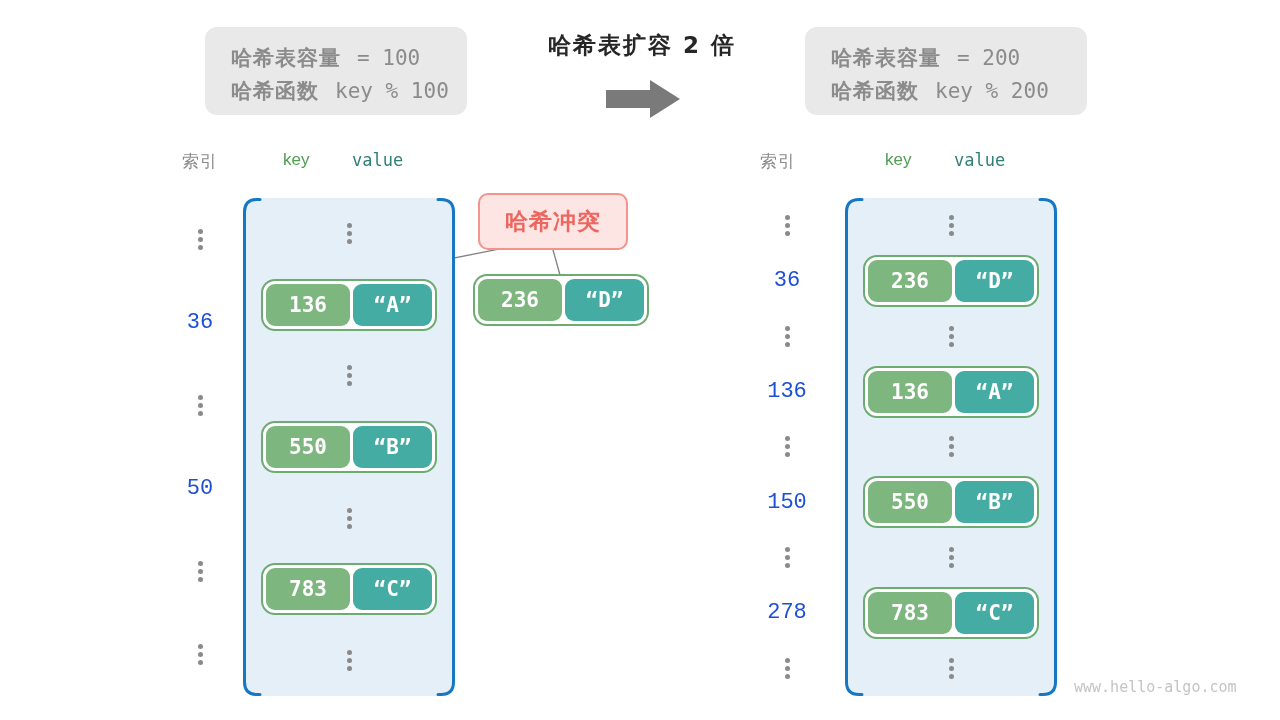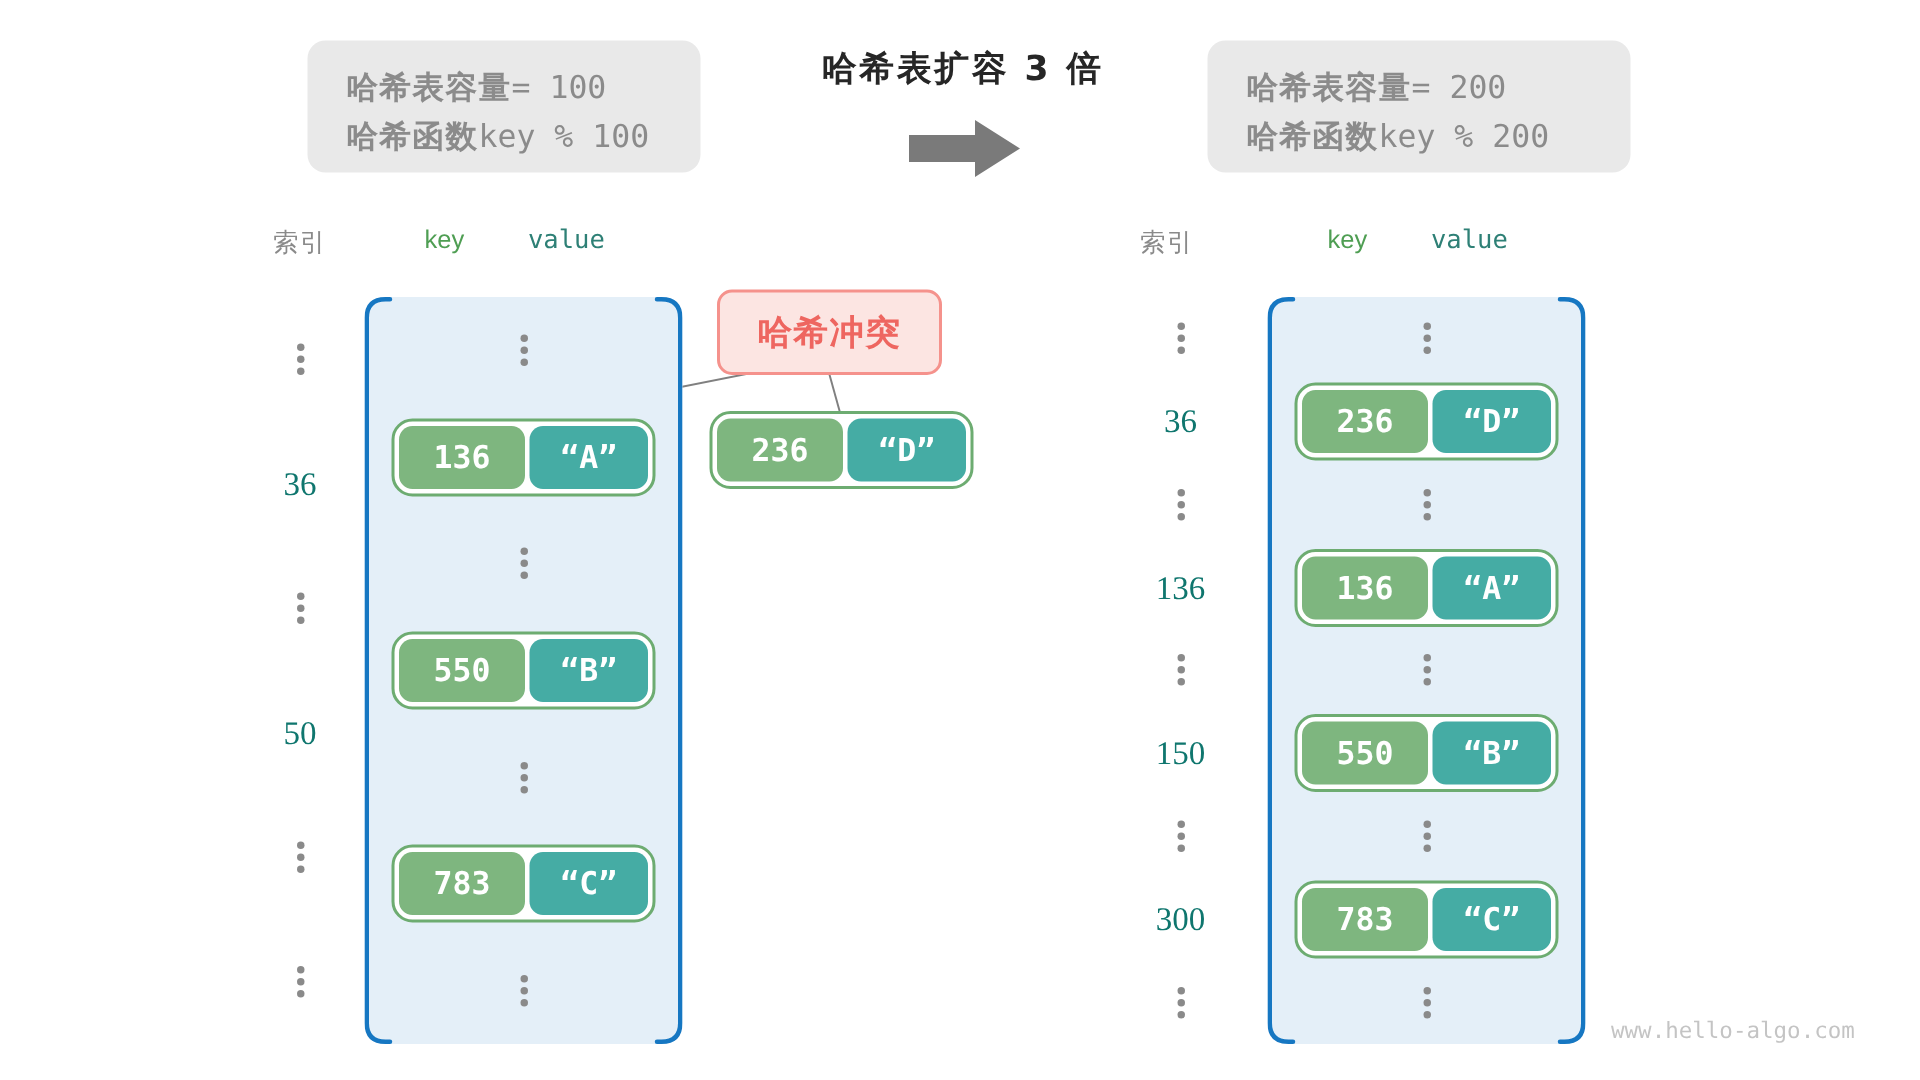--- a/index.html
+++ b/index.html
@@ -7,21 +7,21 @@
   .canvas {
     position:relative; width:1280px; height:720px; background:#ffffff;
     font-family:"DejaVu Sans", sans-serif; overflow:hidden;
   }
 
   
   .note-box {
     position:absolute; background:#e9e9e9; border-radius:12px;
     color:#8b8b8b; padding:14px 0 0 26px;
   }
-  .note-line { height:33px; display:flex; align-items:center; white-space:nowrap; }
+  .note-line { height:33px; display:flex; align-items:center; gap:16px; white-space:nowrap; }
   .note-label { font-weight:bold; font-size:21px; letter-spacing:1px; }
   .note-value { font-family:"DejaVu Sans Mono", monospace; font-size:21px; }
 
   .expand-title {
     position:absolute; left:528px; top:30px; width:228px; text-align:center;
     font-size:23px; font-weight:bold; color:#262626; letter-spacing:2px; white-space:nowrap;
   }
   .arrow-svg { position:absolute; left:606px; top:78px; }
 
   
@@ -36,21 +36,21 @@
   }
   .bucket-container {
     position:absolute; width:212px; height:498px; background:#e4eff8; border-radius:14px;
   }
   .bracket-svg { position:absolute; left:0; top:0; }
   .bucket-body {
     position:absolute; left:0; top:0; width:212px; height:498px;
     display:flex; flex-direction:column;
   }
   .cell { flex:1; display:flex; align-items:center; justify-content:center; }
-  .index-label { color:#0f766e; font-size:22px; font-family:Liberation Serif, serif; }
+  .index-label { color:#1d4ed8; font-size:22px; font-family:Liberation Mono, monospace; }
 
   
   .dots { display:flex; flex-direction:column; gap:3px; }
   .dots i { display:block; width:5px; height:5px; border-radius:50%; background:#8a8a8a; }
 
   
   .pair {
     display:flex; gap:3px; background:#ffffff; border:2px solid #6dac71;
     border-radius:14px; padding:3px;
   }
@@ -92,21 +92,21 @@
     <div class="note-line">
       <span class="note-label">哈希表容量</span>
       <span class="note-value">= 100</span>
     </div>
     <div class="note-line">
       <span class="note-label">哈希函数</span>
       <span class="note-value">key % 100</span>
     </div>
   </div>
 
-  <div class="expand-title">哈希表扩容 3 倍</div>
+  <div class="expand-title">哈希表扩容 2 倍</div>
   <svg class="arrow-svg" width="78" height="42">
     <polygon points="0,12 44,12 44,2 74,21 44,40 44,30 0,30" fill="#7a7a7a"></polygon>
   </svg>
 
   <div class="note-box" style="left:805px; top:27px; width:282px; height:88px;">
     <div class="note-line">
       <span class="note-label">哈希表容量</span>
       <span class="note-value">= 200</span>
     </div>
     <div class="note-line">
@@ -252,21 +252,21 @@
         <span class="index-label">150</span>
       </div>
       <div class="cell">
         <div class="dots">
           <i></i>
           <i></i>
           <i></i>
         </div>
       </div>
       <div class="cell">
-        <span class="index-label">300</span>
+        <span class="index-label">278</span>
       </div>
       <div class="cell">
         <div class="dots">
           <i></i>
           <i></i>
           <i></i>
         </div>
       </div>
     </div>
   <div class="bucket-container" style="left:845px; top:198px;">

